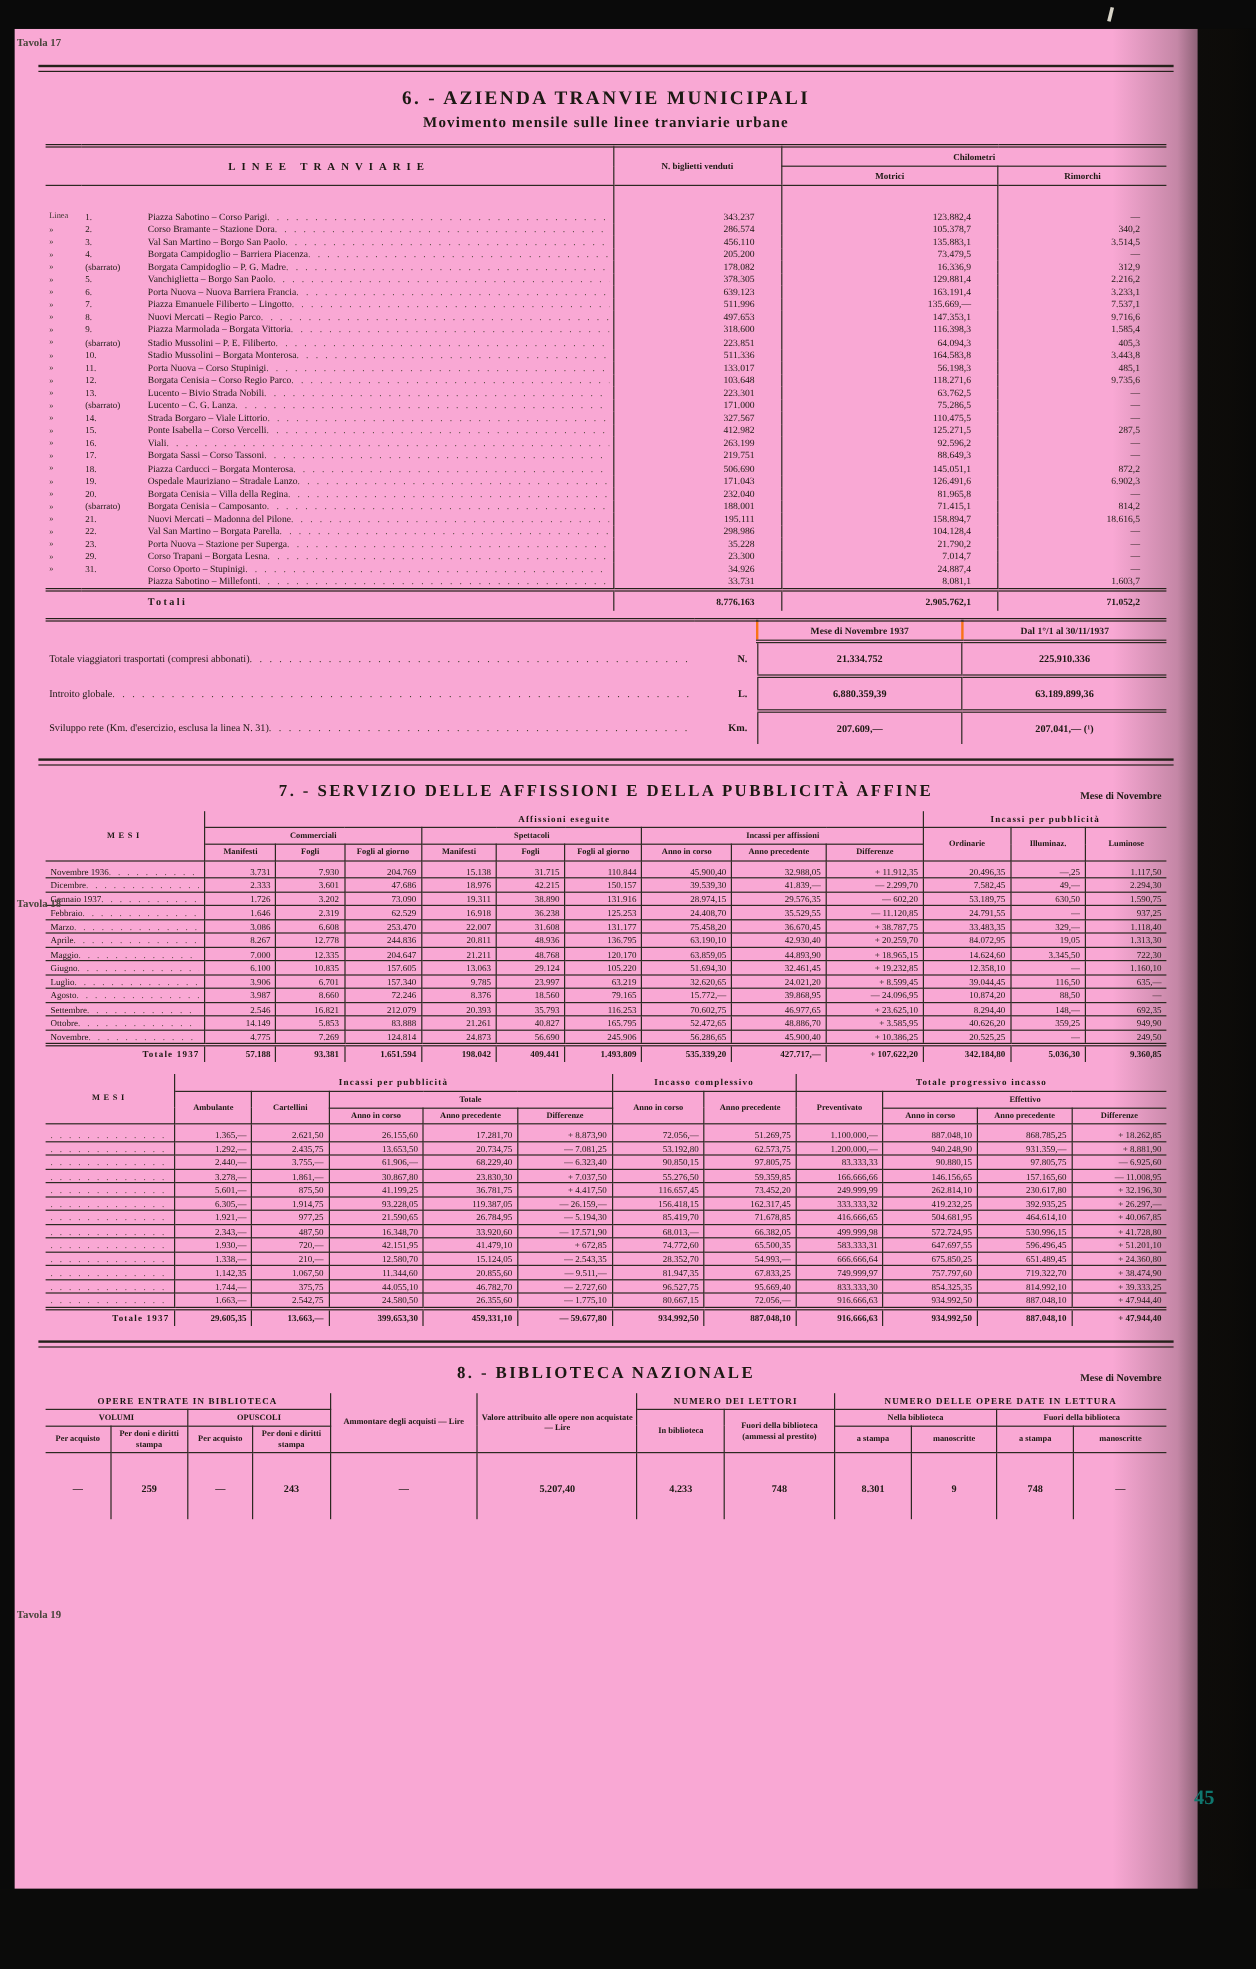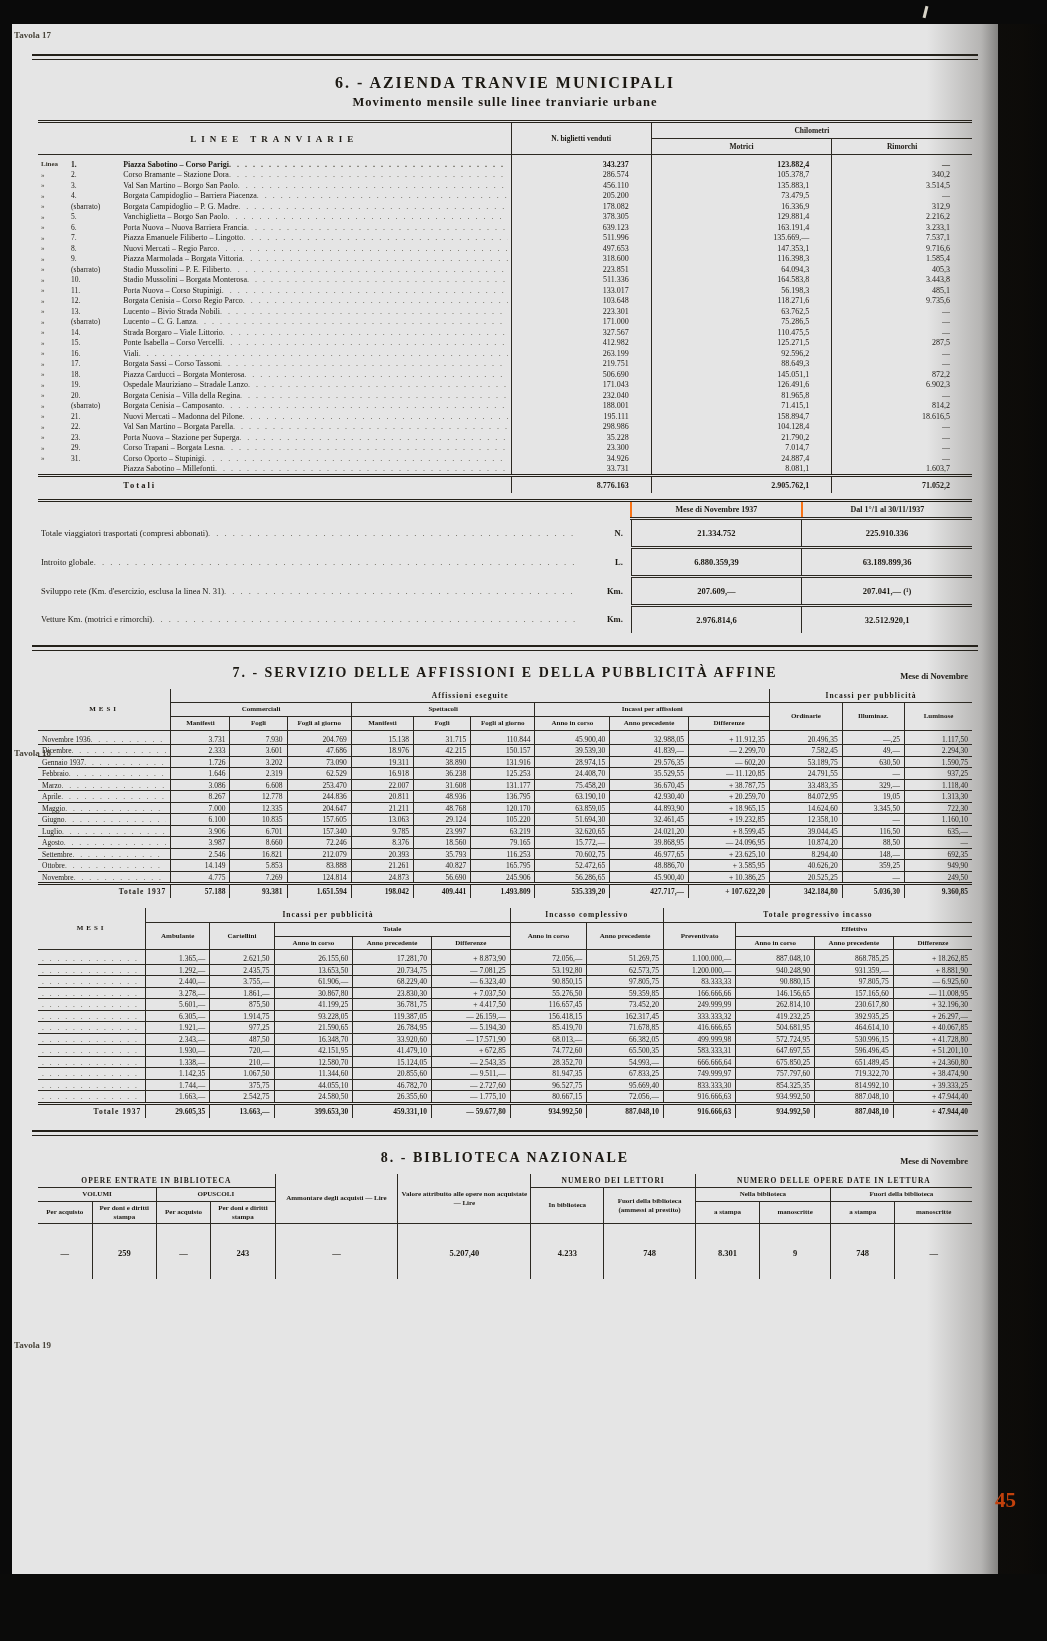--- a/index.html
+++ b/index.html
@@ -1,27 +1,27 @@
 <!DOCTYPE html>
 <html><head>
 <meta charset="utf-8">
 <style>
   html,body{margin:0;padding:0;background:#050505;}
   body{width:1047px;height:1641px;position:relative;overflow:hidden;
        font-family:"Liberation Serif","DejaVu Serif",serif;color:#1c1913;}
   .scan{position:absolute;inset:0;}
   .paper{position:absolute;left:12px;top:24px;width:986px;height:1550px;
-         background:#e5e5e5;z-index:1;padding:30px 26px 0 26px;box-sizing:border-box;}
+         background:#f9a8d4;z-index:1;padding:30px 26px 0 26px;box-sizing:border-box;}
   .shade{position:absolute;right:0;top:0;width:120px;height:1641px;z-index:2;pointer-events:none;
          background:linear-gradient(to right,rgba(20,18,14,0) 0%,rgba(40,36,30,.25) 45%,rgba(15,13,10,.8) 80%,#090908 100%);}
   .topbar{position:absolute;left:0;top:0;width:100%;height:24px;background:#0a0a0a;z-index:4;}
   .topbar .tick{position:absolute;right:120px;top:6px;width:3px;height:12px;background:#d8d4c8;transform:rotate(14deg);}
   .leftbar{position:absolute;left:0;top:0;width:12px;height:1641px;background:#0a0a0a;z-index:4;}
   .botbar{position:absolute;left:0;top:1574px;width:100%;height:67px;background:#0b0b0a;z-index:4;}
-  .page-num{position:absolute;left:995px;top:1488px;z-index:3;font-weight:bold;font-size:21px;color:#c2410c;}
+  .page-num{position:absolute;left:995px;top:1488px;z-index:3;font-weight:bold;font-size:17px;color:#0f766e;}
   .margin-label{position:absolute;z-index:1;font-size:9px;font-weight:bold;color:#4a463c;width:60px;overflow:hidden;white-space:nowrap;}
   .ml1{left:14px;top:30px;} .ml2{left:14px;top:748px;} .ml3{left:14px;top:1340px;}
 
   .sep{border-top:2px solid #24211a;border-bottom:1px solid #24211a;height:3px;margin:0 -6px;}
 
   .sect-head{position:relative;text-align:center;margin-top:14px;}
   .title{font-size:16px;font-weight:bold;letter-spacing:2px;}
   .subtitle{font-size:12.5px;font-weight:bold;margin-top:3px;letter-spacing:1px;}
   .note{position:absolute;right:4px;top:6px;font-size:8.5px;font-weight:bold;}
 
@@ -39,21 +39,21 @@
   .t6{margin-top:10px;border-top:3px double #24211a;}
   .t6 th{border-bottom:1px solid #2c2922;padding:3px 2px;}
   .t6 th.linee{letter-spacing:5px;font-size:9px;}
   .t6 th.bigl, .t6 col{}
   .t6 thead th.v{border-left:1px solid #2c2922;}
   .t6 tbody td{height:10.5px;padding:0 3px;}
   .t6 tbody td:nth-child(1){text-align:left;color:#3d3a30;font-size:7px;}
   .t6 tbody td:nth-child(2){text-align:left;font-size:7.5px;}
   .t6 tbody td:nth-child(4),.t6 tbody td:nth-child(5),.t6 tbody td:nth-child(6)
       {border-left:1px solid #2c2922;text-align:right;padding-right:22px;}
-  .t6 tbody tr:first-child td{padding-top:4px;font-weight:bold;}
+  .t6 tbody tr:first-child td{padding-top:20px;}
   .t6 tfoot td{border-top:3px double #24211a;font-weight:bold;padding:3px 3px;}
   .t6 tfoot td:nth-child(3){text-align:left;letter-spacing:2px;font-size:8.5px;padding-right:30px;}
   .t6 tfoot td:nth-child(4),.t6 tfoot td:nth-child(5),.t6 tfoot td:nth-child(6)
       {border-left:1px solid #2c2922;text-align:right;padding-right:22px;}
 
   
   .t6s{margin-top:6px;border-top:3px double #24211a;}
   .t6s th{padding:3px 2px;font-size:8px;}
   .t6s th.box{border-left:2px solid #f97316;border-bottom:1px solid #2c2922;}
   .t6s td{height:24px;vertical-align:middle;}
@@ -560,31 +560,20 @@
           <tr>
             <td>
               <div class="cellflex">
                 <span class="nm">Sviluppo rete (Km. d'esercizio, esclusa la linea N. 31)</span>
                 <span class="fill"></span>
               </div>
             </td>
             <td>Km.</td>
             <td>207.609,—</td>
             <td>207.041,— (¹)</td>
-          </tr>
-          <tr>
-            <td>
-              <div class="cellflex">
-                <span class="nm">Vetture Km. (motrici e rimorchi)</span>
-                <span class="fill"></span>
-              </div>
-            </td>
-            <td>Km.</td>
-            <td>2.976.814,6</td>
-            <td>32.512.920,1</td>
           </tr>
         </tbody>
     </table>
 
     <div style="height:12px"></div>
     <div class="sep"></div>
 
     <div class="sect-head">
       <div class="title" style="font-size:14px">7. - SERVIZIO DELLE AFFISSIONI E DELLA PUBBLICITÀ AFFINE</div>
       <div class="note">Mese di Novembre</div>

